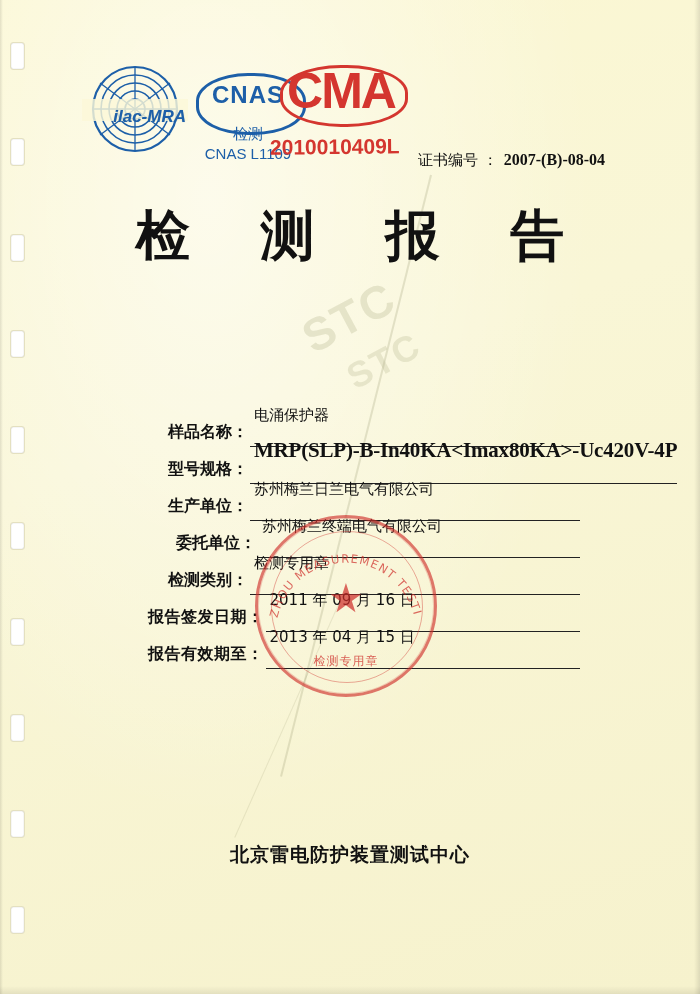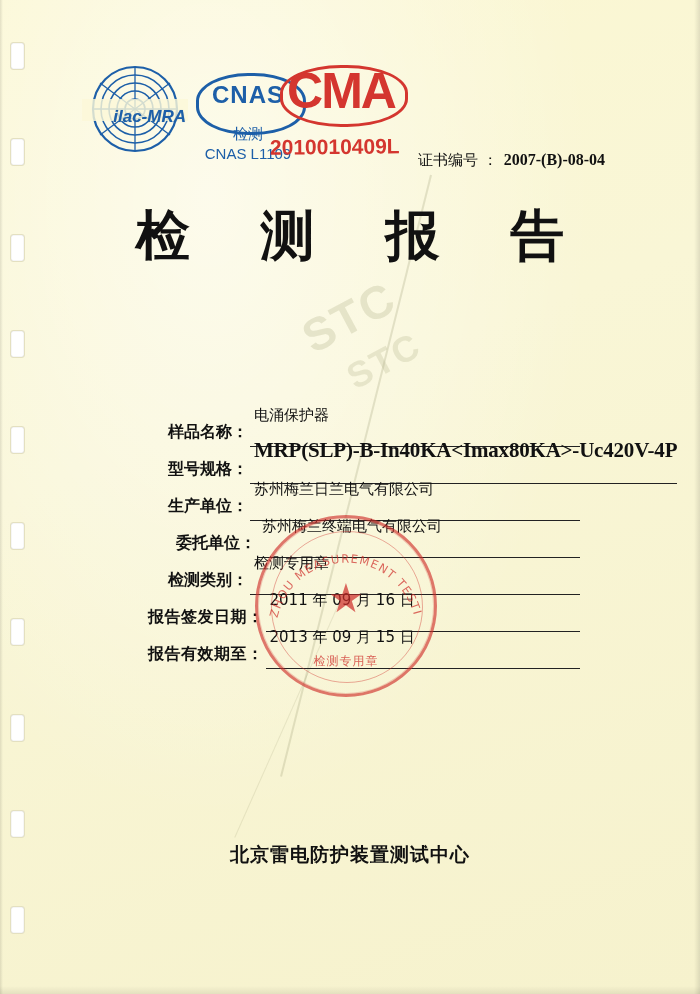--- a/index.html
+++ b/index.html
@@ -461,21 +461,21 @@
     <div class="field-row row-issue">
       <span class="field-label wide">报告签发日期：</span>
       <span class="field-value-wrap">
         <span class="field-value">2011 年 09 月 16 日</span>
       </span>
     </div>
 
     <div class="field-row row-valid">
       <span class="field-label wide">报告有效期至：</span>
       <span class="field-value-wrap">
-        <span class="field-value">2013 年 09 月 15 日</span>
+        <span class="field-value">2013 年 04 月 15 日</span>
       </span>
     </div>
   </div>
 
   <div class="seal">
     <div class="seal-inner"></div>
     <svg class="seal-arc" viewBox="0 0 176 176" aria-hidden="true">
       <defs>
         <path id="arcTop" d="M 20,98 A 70,70 0 0 1 156,98"></path>
         <path id="arcBottom" d="M 30,108 A 62,62 0 0 0 146,108"></path>

